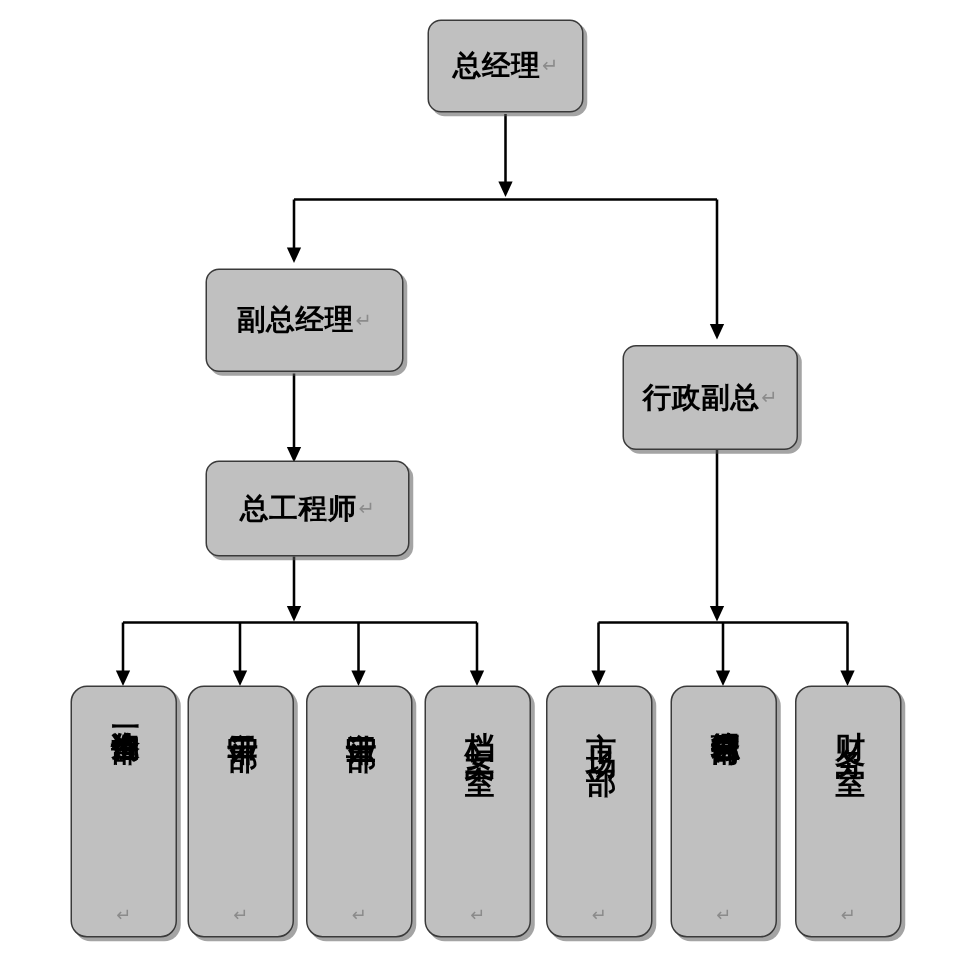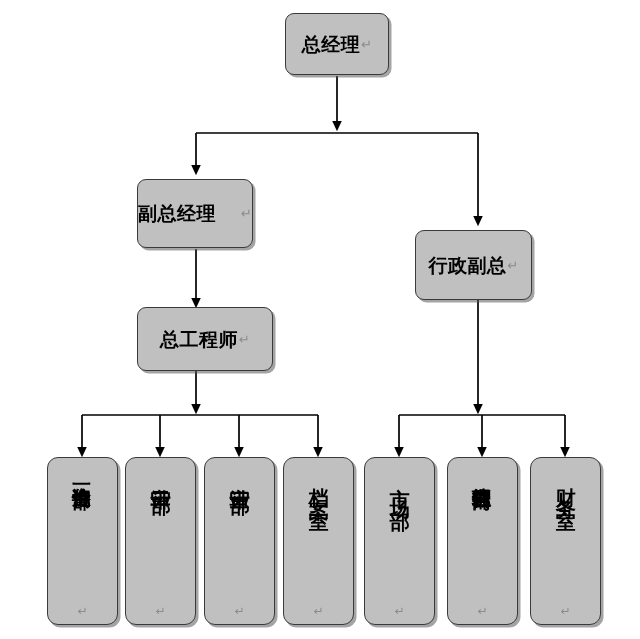--- a/index.html
+++ b/index.html
@@ -28,20 +28,21 @@
     position: absolute;
     box-sizing: border-box;
     background: #c0c0c0;
     border: 1.6px solid #3a3a3a;
     border-radius: 9px;
     box-shadow: 2.5px 2.5px 0 rgba(90,90,90,0.55);
     display: flex;
     align-items: center;
     justify-content: center;
     color: #000000;
+    font-family: Liberation Serif, serif;
   }
   .node-label {
     font-weight: bold;
     letter-spacing: 0.5px;
     white-space: nowrap;
   }
   
   .node-h .node-label {
     font-size: 19px;
     line-height: 1;
@@ -113,21 +114,21 @@
     <line x1="399" y1="415" x2="399" y2="452" stroke="#000000" stroke-width="1.7" marker-end="url(#arrowhead)"></line>
     <line x1="482" y1="415" x2="482" y2="452" stroke="#000000" stroke-width="1.7" marker-end="url(#arrowhead)"></line>
     <line x1="565" y1="415" x2="565" y2="452" stroke="#000000" stroke-width="1.7" marker-end="url(#arrowhead)"></line>
   </svg>
 
   <div class="node node-h" style="left:285px; top:13px; width:104px; height:62px;">
     <span class="node-label">总经理</span>
     <span class="pilcrow">↵</span>
   </div>
 
-  <div class="node node-h" style="left:137px; top:179px; width:116px; height:69px;justify-content:space-between;">
+  <div class="node node-h" style="left:137px; top:179px; width:132px; height:69px;">
     <span class="node-label">副总经理</span>
     <span class="pilcrow">↵</span>
   </div>
 
   <div class="node node-h" style="left:415px; top:230px; width:117px; height:70px;">
     <span class="node-label">行政副总</span>
     <span class="pilcrow">↵</span>
   </div>
 
   <div class="node node-h" style="left:137px; top:307px; width:136px; height:64px;">

